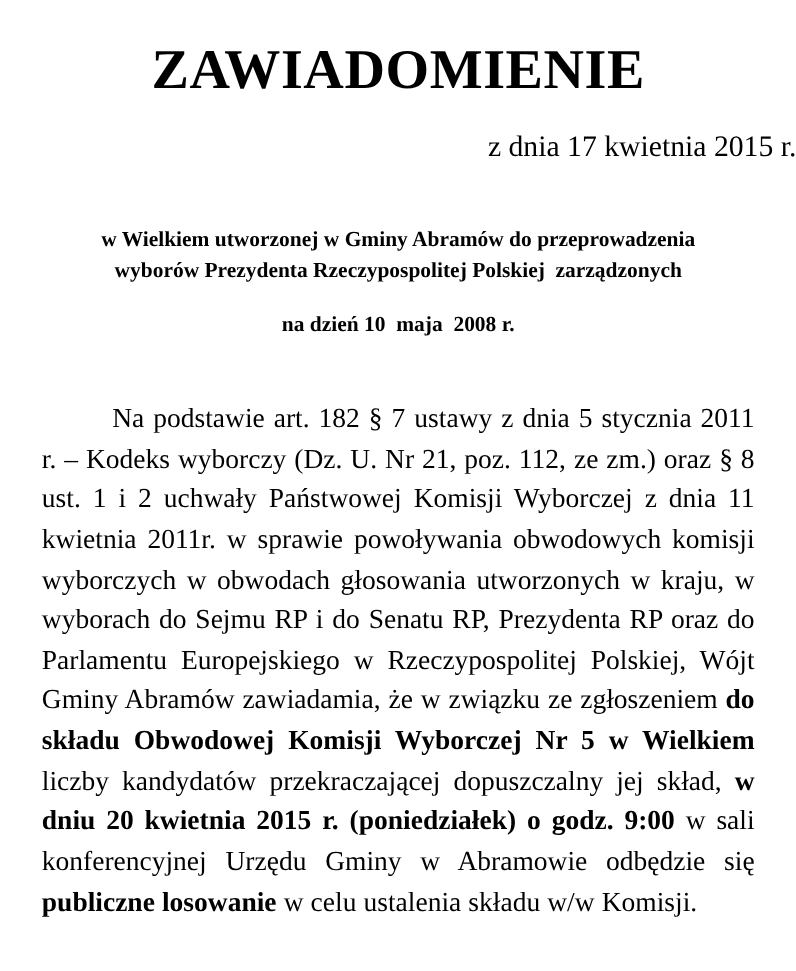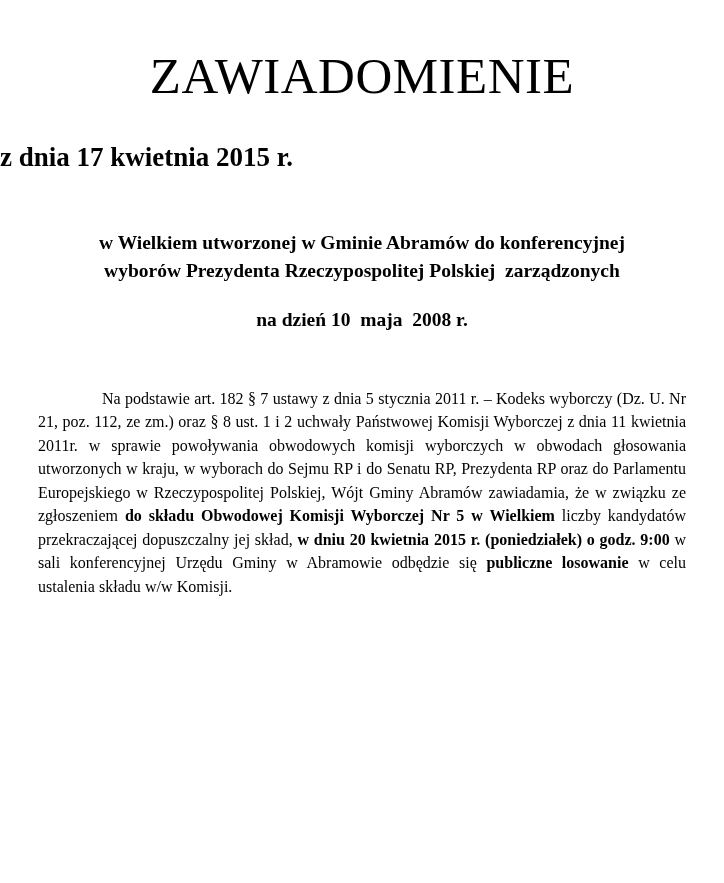--- a/index.html
+++ b/index.html
@@ -21,40 +21,40 @@
     box-sizing: border-box;
   }
 
   
   .heading-block {
     padding-top: 38px;
     text-align: center;
   }
   .doc-title {
     font-size: 51px;
-    font-weight: normal;
+    font-weight: bold;
     letter-spacing: 0.5px;
     line-height: 1.05;
-    margin: 12px;
+    margin: 0;
   }
   .subtitle-authority {
     font-size: 27px;
     font-weight: bold;
     margin: 0;
     padding-top: 26px;
     line-height: 1.2;
     text-align: center;
   }
   .subtitle-date {
     font-size: 27px;
-    font-weight: bold;
+    font-weight: normal;
     margin: 0;
     padding-top: 25px;
     line-height: 1.2;
-    text-align: left;
+    text-align: right;
   }
 
   
   .sub-block {
     text-align: center;
     font-weight: bold;
     font-size: 19.5px;
     line-height: 1.42;
   }
   .sub-block.first { padding-top: 34px; }
@@ -62,21 +62,21 @@
   .sub-block.third { padding-top: 22px; }
   .sub-line { display: block; white-space: pre; }
 
   
   .body-wrap {
     margin: 0 auto;
     width: 648px;
     padding-top: 53px;
   }
   .body-text {
-    font-size: 16px;
+    font-size: 25px;
     line-height: 1.465;
     text-align: justify;
     text-align-last: left;
     text-indent: 64px;
     margin: 0;
     hyphens: none;
     word-spacing: 0.2px;
   }
   .body-text b { font-weight: bold; }
 
@@ -97,21 +97,21 @@
 
   <div class="heading-block">
     <h1 class="doc-title">ZAWIADOMIENIE</h1>
     <div class="subtitle-date">z dnia 17 kwietnia 2015 r.</div>
   </div>
 
   <div class="sub-block first">
   </div>
 
   <div class="sub-block second">
-    <span class="sub-line">w Wielkiem utworzonej w Gminie Abramów do konferencyjnej</span>
+    <span class="sub-line">w Wielkiem utworzonej w Gminy Abramów do przeprowadzenia</span>
     <span class="sub-line">wyborów Prezydenta Rzeczypospolitej Polskiej  zarządzonych</span>
   </div>
 
   <div class="sub-block third">
     <span class="sub-line">na dzień 10  maja  2008 r.</span>
   </div>
 
   <div class="body-wrap">
     <p class="body-text">
       <span>Na podstawie art. 182 § 7 ustawy z dnia 5 stycznia 2011 r. – Kodeks wyborczy (Dz. U. Nr 21, poz. 112, ze zm.) oraz § 8 ust. 1 i 2 uchwały Państwowej Komisji Wyborczej z dnia 11 kwietnia 2011r. w sprawie powoływania obwodowych komisji wyborczych w obwodach głosowania utworzonych w kraju, w wyborach do Sejmu RP i do Senatu RP, Prezydenta RP oraz do Parlamentu Europejskiego w Rzeczypospolitej Polskiej,  Wójt Gminy Abramów zawiadamia, że w związku ze zgłoszeniem </span><b>do składu Obwodowej  Komisji Wyborczej Nr 5 w Wielkiem</b><span>   liczby kandydatów przekraczającej dopuszczalny jej skład, </span><b>w dniu 20 kwietnia 2015 r. (poniedziałek) o godz. 9:00</b><span> w sali konferencyjnej Urzędu Gminy w Abramowie odbędzie się </span><b>publiczne losowanie</b><span>  w celu ustalenia składu w/w  Komisji.</span>

